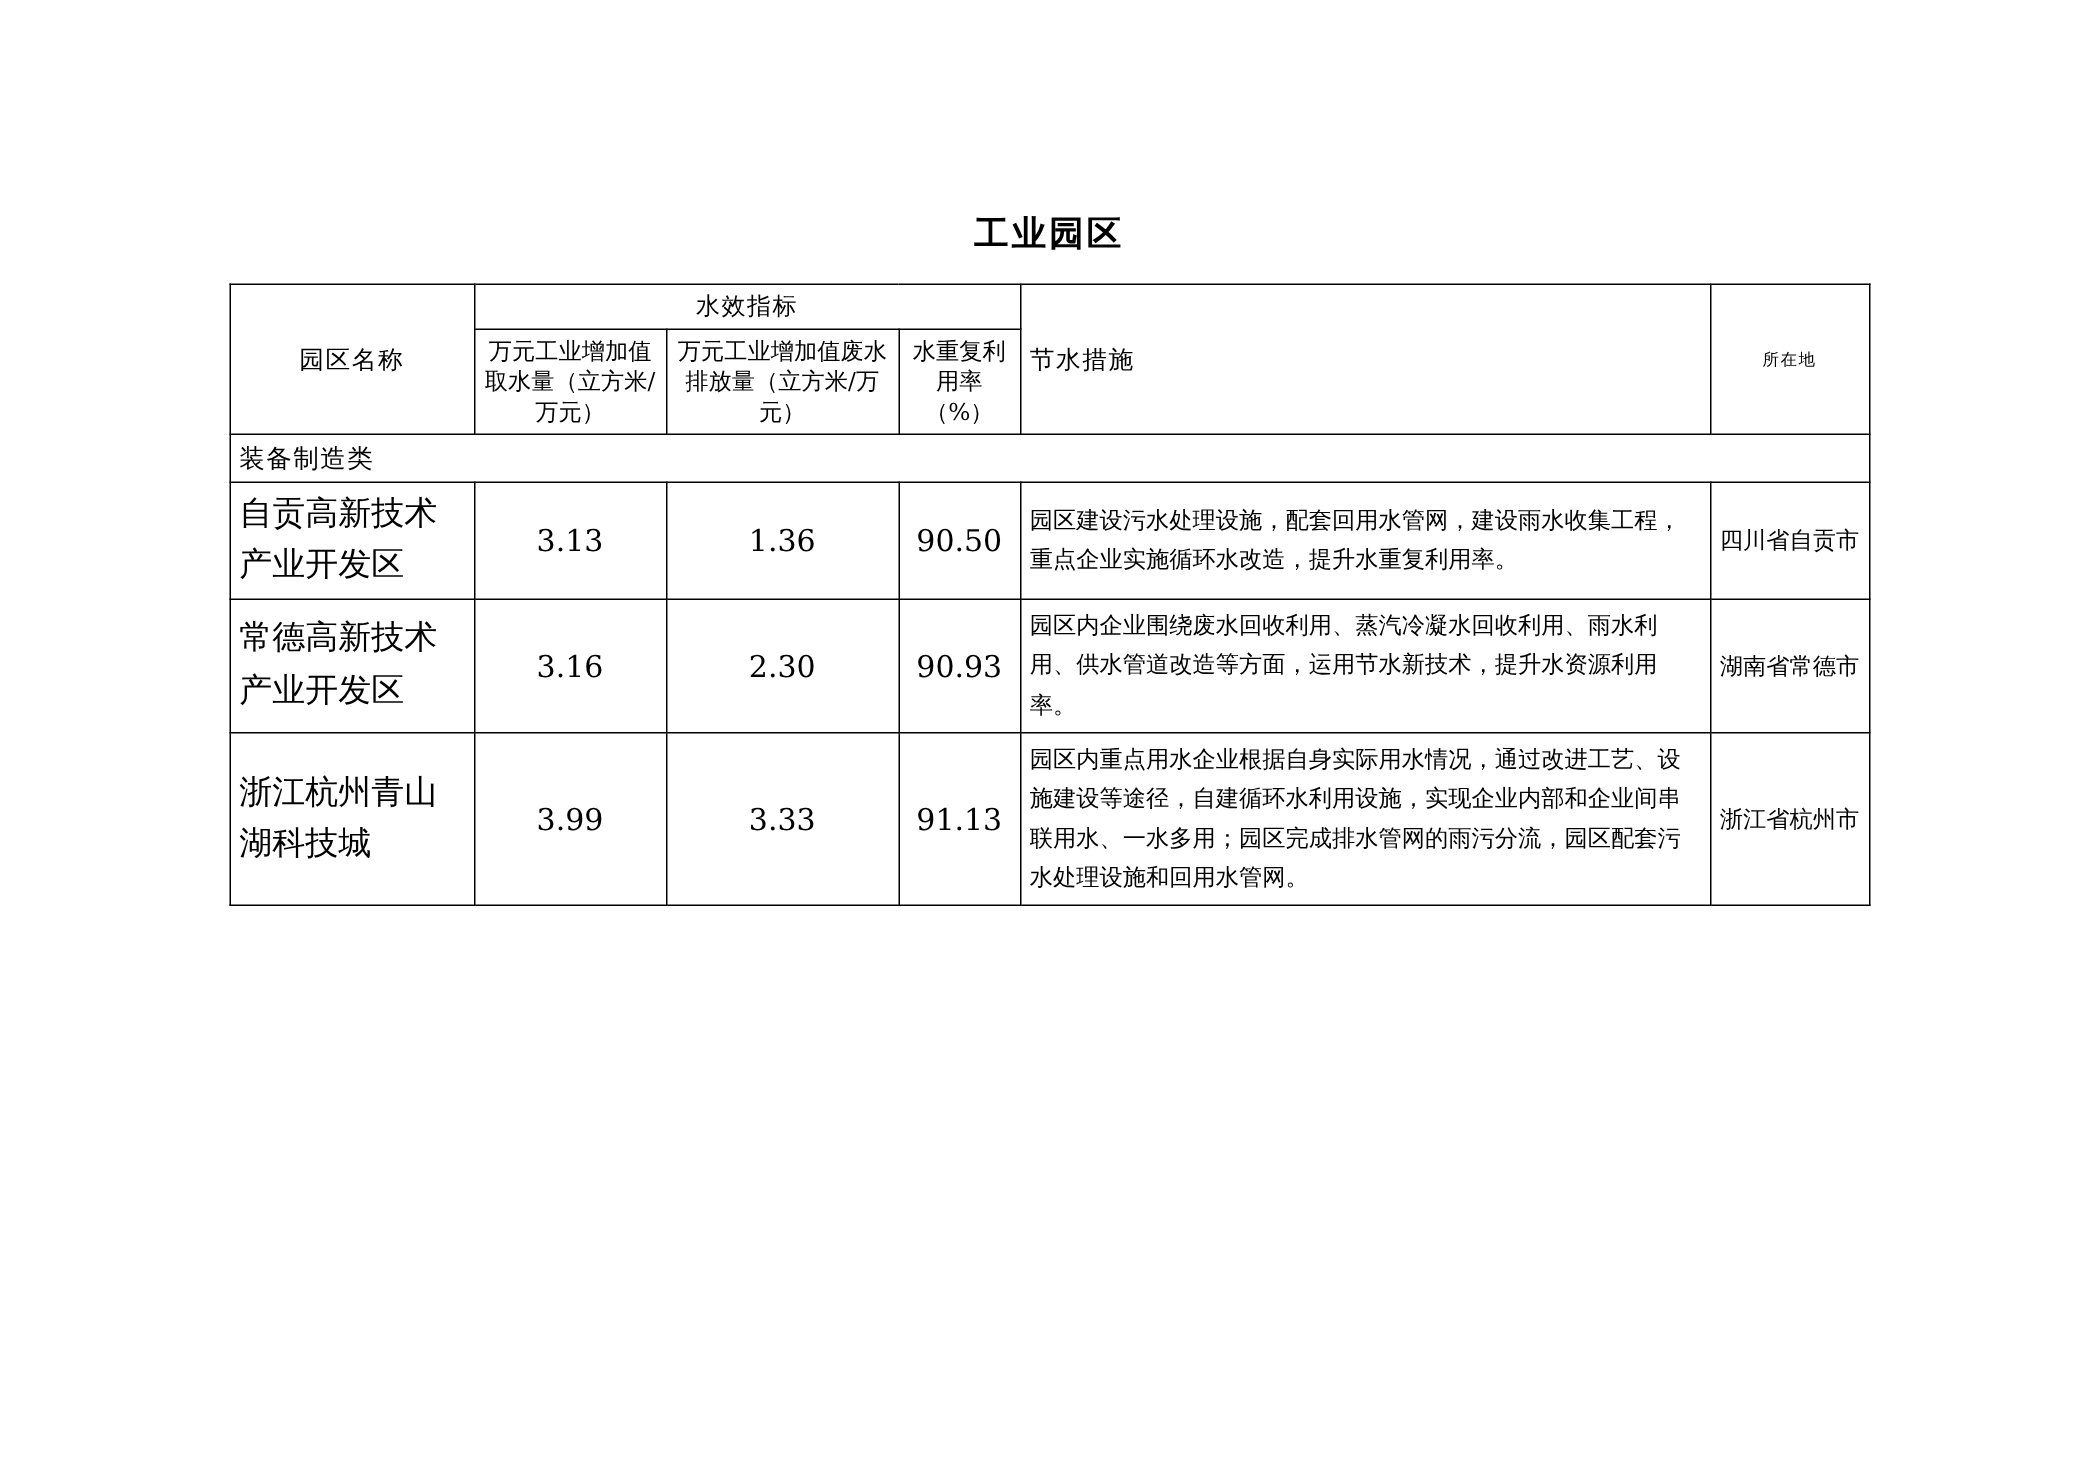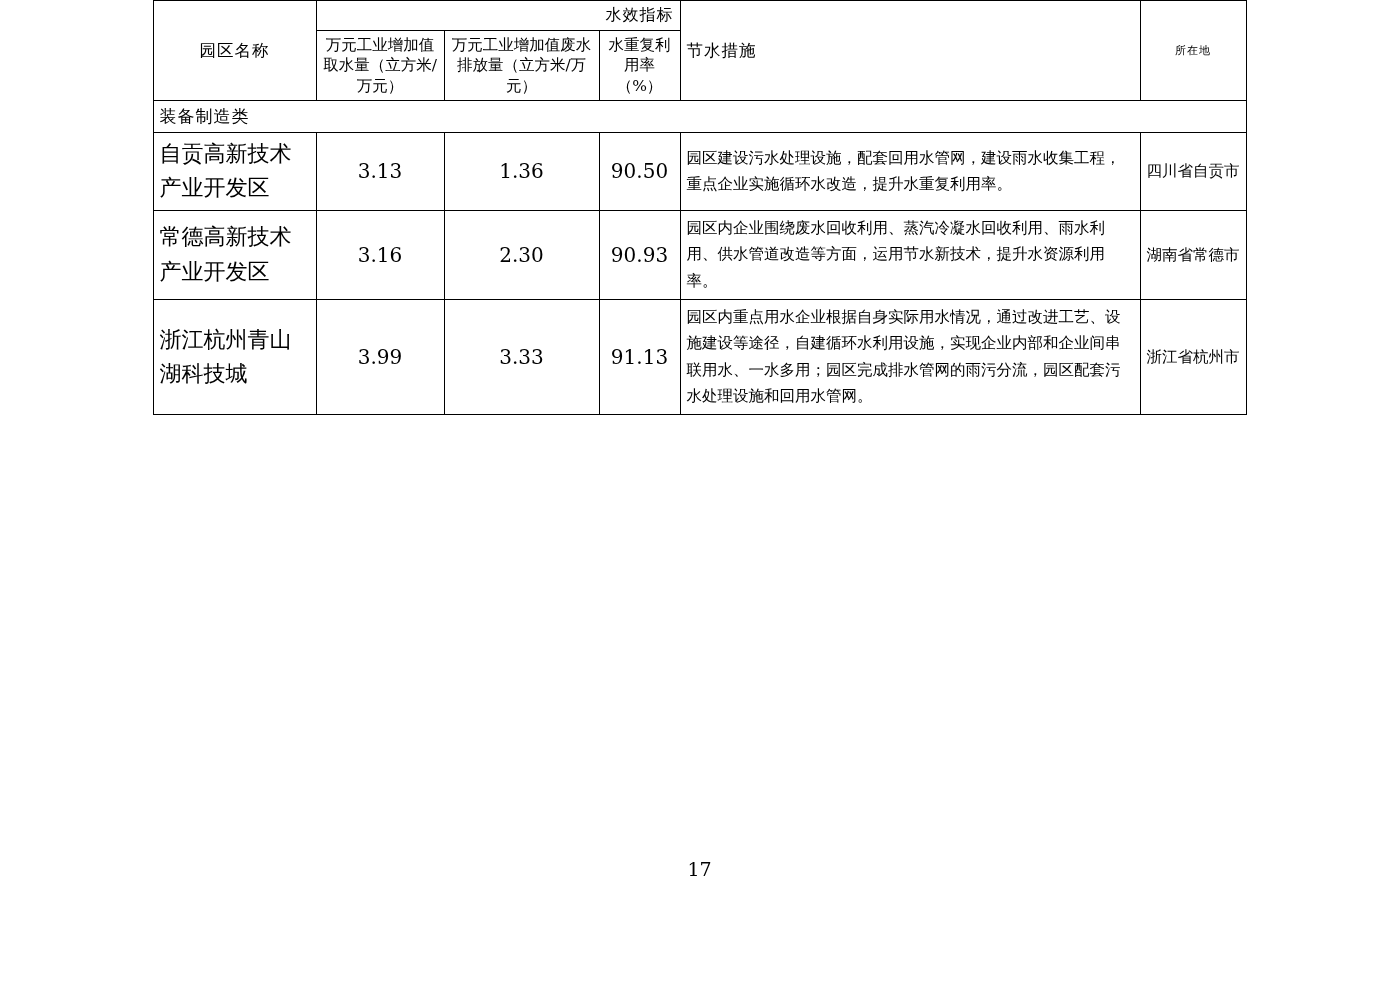--- a/index.html
+++ b/index.html
@@ -45,21 +45,21 @@
     font-family: "DejaVu Serif", "Liberation Serif", serif;
   }
   .hdr {
     text-align: center;
     font-weight: 700;
     line-height: 1.32;
     font-size: 15.5px;
     margin-top: 48px;
   }
   .hdr-group {
-    text-align: right;
+    text-align: center;
     font-weight: 700;
     font-size: 16px;
     letter-spacing: 1px;
     margin-left: 27px;
   }
   .hdr-name {
     text-align: center;
     font-weight: 700;
     font-size: 16.5px;
     letter-spacing: 1px;
@@ -116,20 +116,21 @@
   col.c-discharge { width: 155px; }
   col.c-reuse { width: 81px; }
   col.c-measure { width: 460px; }
   col.c-loc { width: 106px; }
 </style>
 </head>
 <body>
 
 <div class="page">
 
+  <div class="doc-title">工业园区</div>
 
   <table class="main-table">
     <colgroup>
       <col class="c-name">
       <col class="c-intake">
       <col class="c-discharge">
       <col class="c-reuse">
       <col class="c-measure">
       <col class="c-loc">
     </colgroup>
@@ -173,15 +174,14 @@
         <td class="park-name">浙江杭州青山湖科技城</td>
         <td class="num">3.99</td>
         <td class="num">3.33</td>
         <td class="num">91.13</td>
         <td class="measure">园区内重点用水企业根据自身实际用水情况，通过改进工艺、设施建设等途径，自建循环水利用设施，实现企业内部和企业间串联用水、一水多用；园区完成排水管网的雨污分流，园区配套污水处理设施和回用水管网。</td>
         <td class="loc">浙江省杭州市</td>
       </tr>
     </tbody>
   </table>
 
-  <div class="page-number">17</div>
 
 </div>
 
 </body></html>

